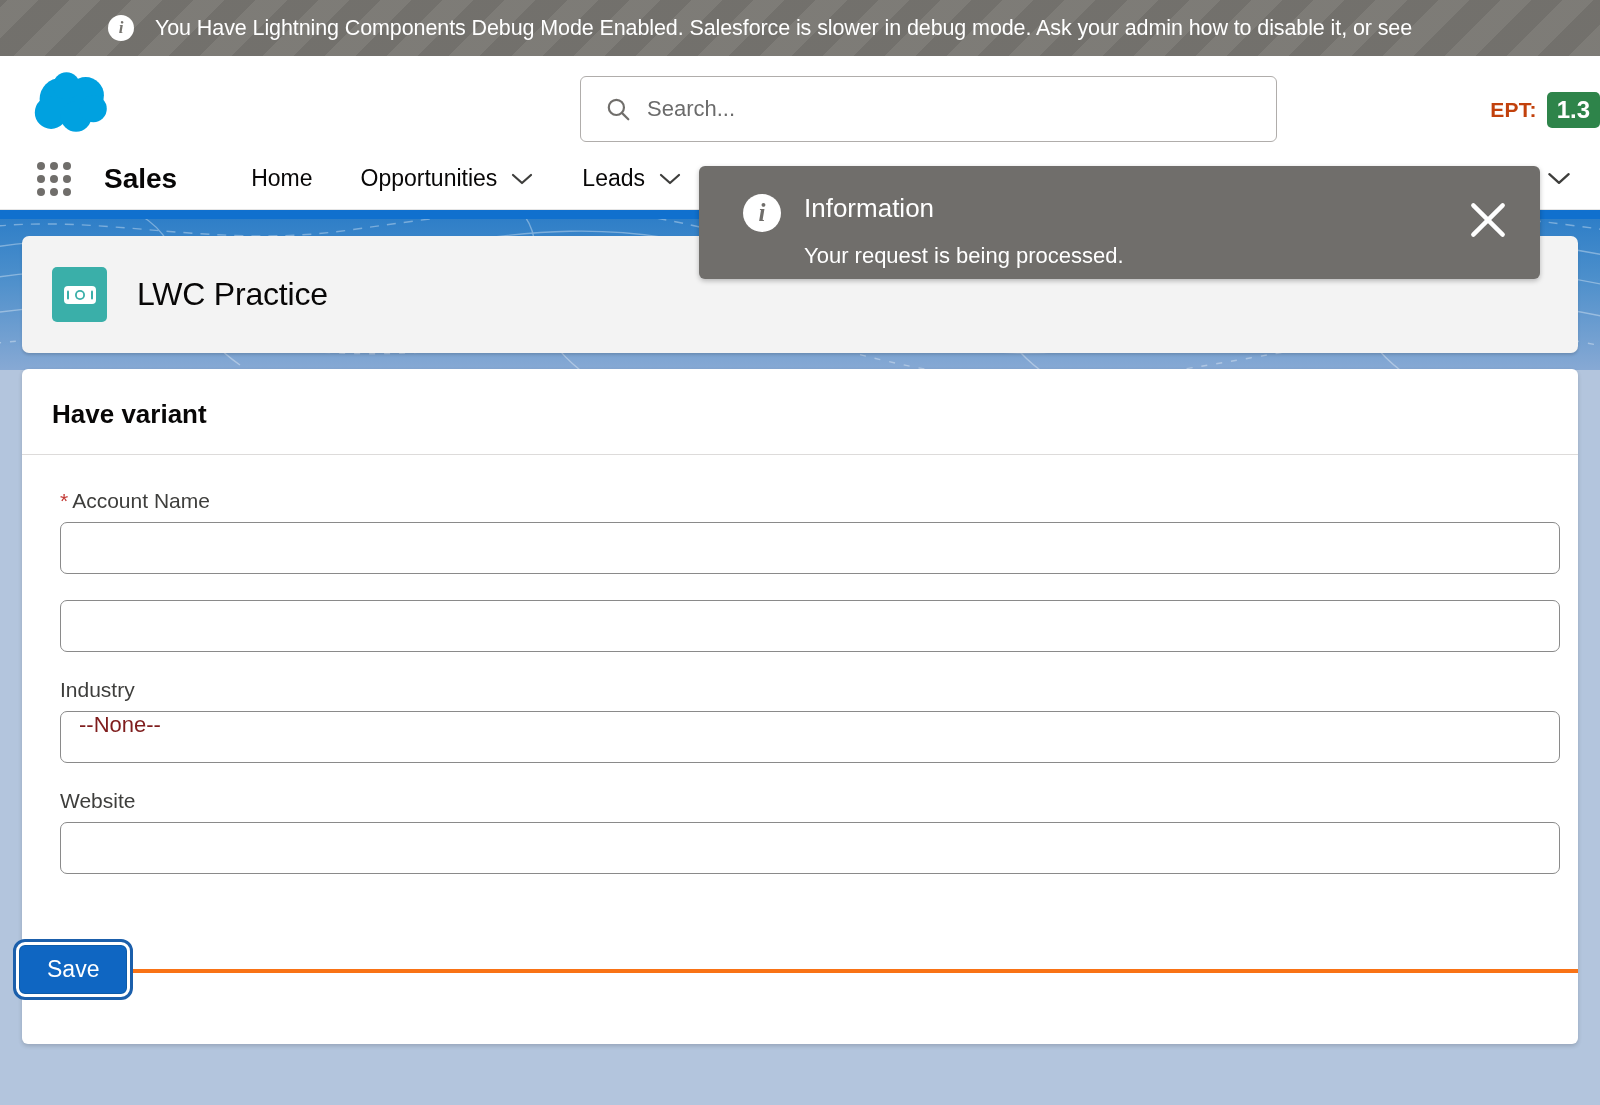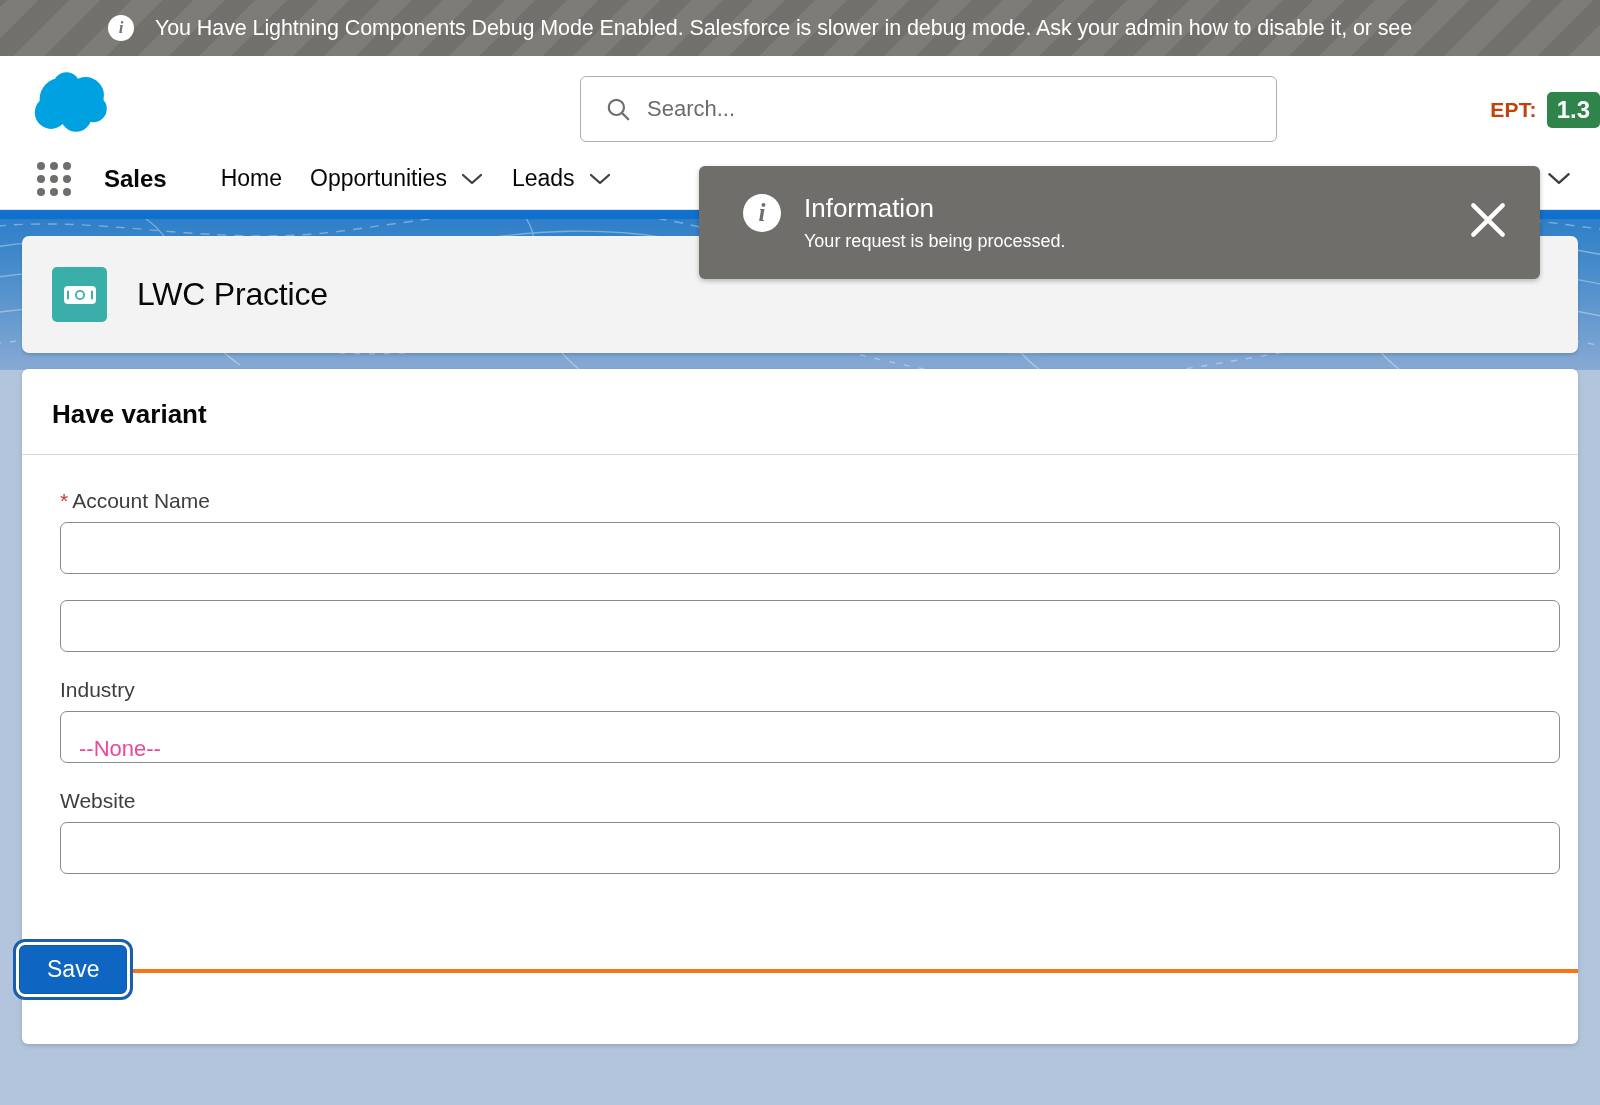--- a/index.html
+++ b/index.html
@@ -139,32 +139,32 @@
     gap: 5px;
     padding: 3px;
     flex: 0 0 auto;
   }
   .waffle span {
     width: 8px; height: 8px;
     border-radius: 50%;
     background: #706e6b;
   }
   .app-name {
-    font-size: 24px;
+    font-size: 28px;
     font-weight: bold;
     color: #080707;
     margin-left: 30px;
     margin-right: 26px;
   }
   .nav-item {
     display: flex;
     align-items: center;
     font-size: 23px;
     color: #080707;
-    margin-left: 28px;
+    margin-left: 48px;
     height: 62px;
     cursor: pointer;
   }
   .chev {
     margin-left: 13px;
     display: inline-flex;
     align-items: center;
   }
   .nav-tail {
     position: absolute;
@@ -204,22 +204,22 @@
     margin-top: 2px;
   }
   .toast-body { margin-left: 23px; }
   .toast-title {
     color: #fff;
     font-size: 26px;
     line-height: 1.25;
   }
   .toast-msg {
     color: #fff;
-    font-size: 18px;
-    margin-top: 6px;
+    font-size: 22px;
+    margin-top: 18px;
   }
   .toast-close {
     position: absolute;
     right: 30px;
     top: 32px;
     width: 44px;
     height: 44px;
     cursor: pointer;
   }
 
@@ -329,25 +329,25 @@
     display: block;
   }
   .field-select {
     width: 1500px;
     height: 52px;
     border: 1px solid #8a8a8a;
     border-radius: 7px;
     background: #fff;
     font-family: "Liberation Sans", sans-serif;
     font-size: 22px;
-    color: #ec4899;
+    color: #7f1d1d;
     padding: 0 18px;
     outline: none;
     display: flex;
-    align-items: flex-end;
+    align-items: flex-start;
   }
   .footer-row {
     position: absolute;
     left: 0;
     top: 600px;
     width: 1556px;
     border-top: 4px solid #f97316;
     height: 75px;
   }
   .save-btn {

